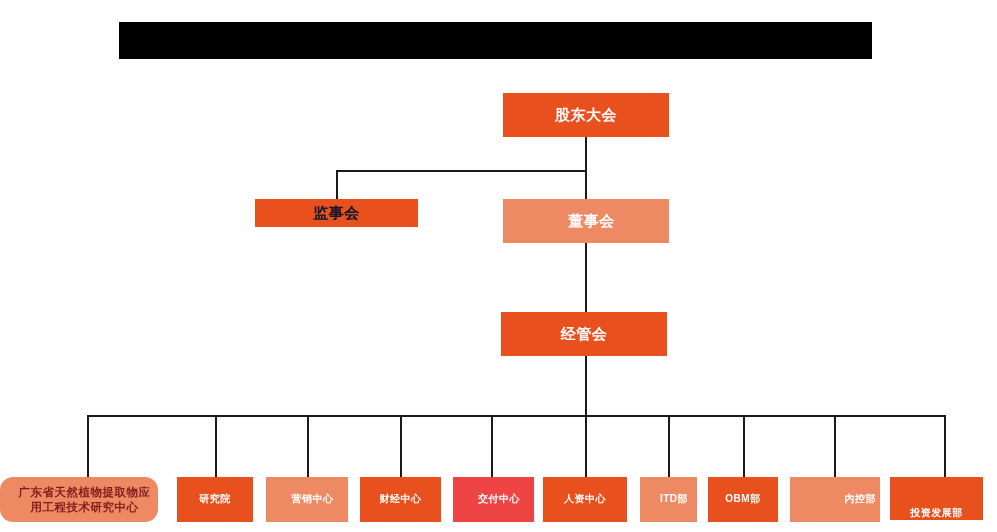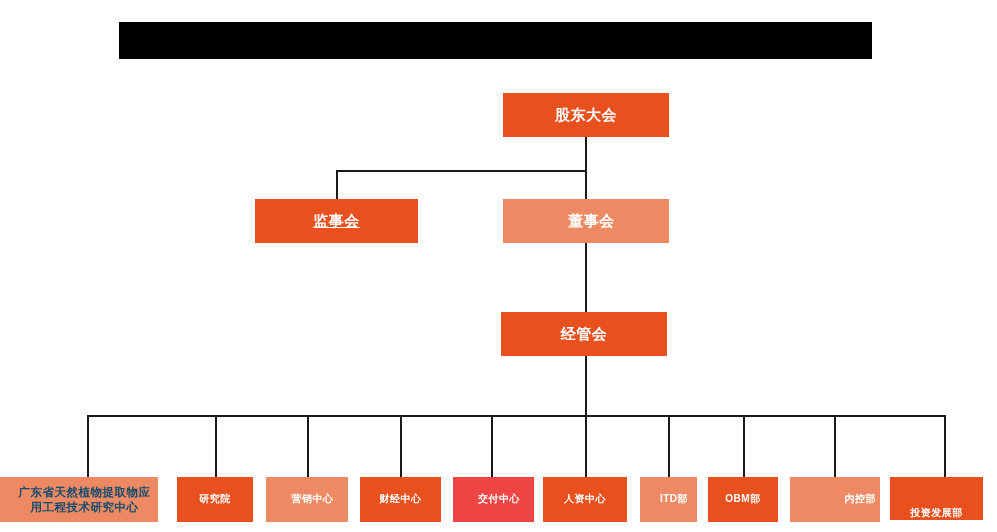--- a/index.html
+++ b/index.html
@@ -82,30 +82,30 @@
       <div class="conn v" style="left: 668px; top: 415px; height: 63px; background: rgb(26, 26, 26);"></div>
       <div class="conn v" style="left: 743px; top: 415px; height: 63px; background: rgb(26, 26, 26);"></div>
       <div class="conn v" style="left: 834px; top: 415px; height: 63px; background: rgb(26, 26, 26);"></div>
       <div class="conn v" style="left: 944px; top: 415px; height: 63px; background: rgb(26, 26, 26);"></div>
     </div>
 
   <div id="node-layer">
       <div class="node dark" style="left: 503px; top: 93px; width: 166px; height: 44px; background: rgb(232, 80, 30); color: rgb(255, 255, 255);">
         <span class="node-label size-lg">股东大会</span>
       </div>
-      <div class="node dark" style="left: 255px; top: 199px; width: 163px; height: 44px; background: rgb(232, 80, 30); color: #ffffff; text-decoration: underline;">
+      <div class="node dark" style="left: 255px; top: 199px; width: 163px; height: 28px; background: rgb(232, 80, 30); color: #0f172a;">
         <span class="node-label size-lg">监事会</span>
       </div>
       <div class="node light" style="left: 503px; top: 199px; width: 166px; height: 44px; background: rgb(238, 138, 99); color: rgb(255, 255, 255);">
         <span class="node-label size-lg">董事会</span>
       </div>
       <div class="node dark" style="left: 501px; top: 312px; width: 166px; height: 44px; background: rgb(232, 80, 30); color: rgb(255, 255, 255);">
         <span class="node-label size-lg">经管会</span>
       </div>
-      <div class="node light" style="left: 0px; top: 477px; width: 158px; height: 45px; background: rgb(238, 138, 99); color: #0c4a6e;">
+      <div class="node light" style="left: 0px; top: 477px; width: 158px; height: 45px; background: rgb(238, 138, 99); color: #7f1d1d; border-radius: 13px;">
         <span class="node-label size-sm">广东省天然植物提取物应<br>用工程技术研究中心</span>
       </div>
       <div class="node dark" style="left: 177px; top: 477px; width: 76px; height: 45px; background: rgb(232, 80, 30); color: rgb(255, 255, 255);">
         <span class="node-label size-md">研究院</span>
       </div>
       <div class="node light" style="left: 266px; top: 477px; width: 82px; height: 45px; background: rgb(238, 138, 99); color: rgb(255, 255, 255);">
         <span class="node-label size-md">营销中心</span>
       </div>
       <div class="node dark" style="left: 360px; top: 477px; width: 81px; height: 45px; background: rgb(232, 80, 30); color: rgb(255, 255, 255);">
         <span class="node-label size-md">财经中心</span>

